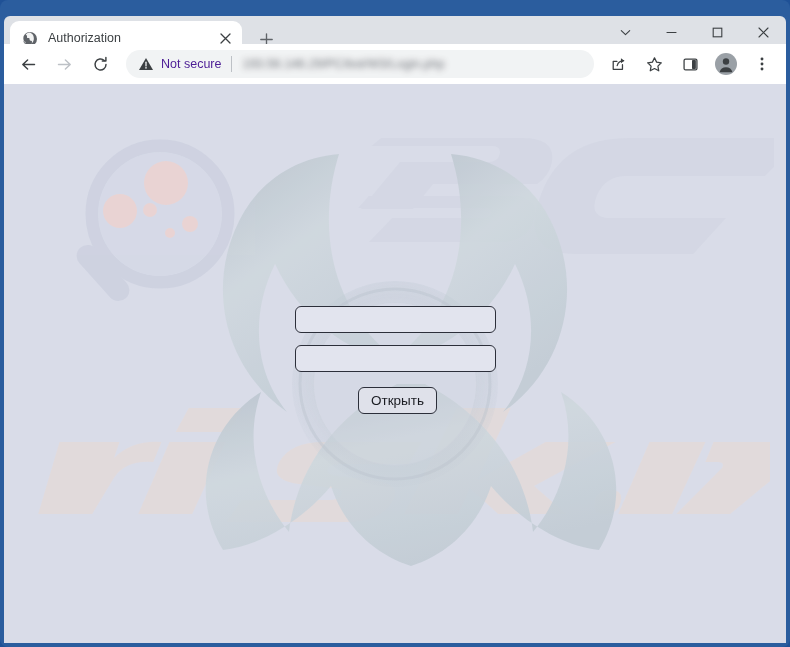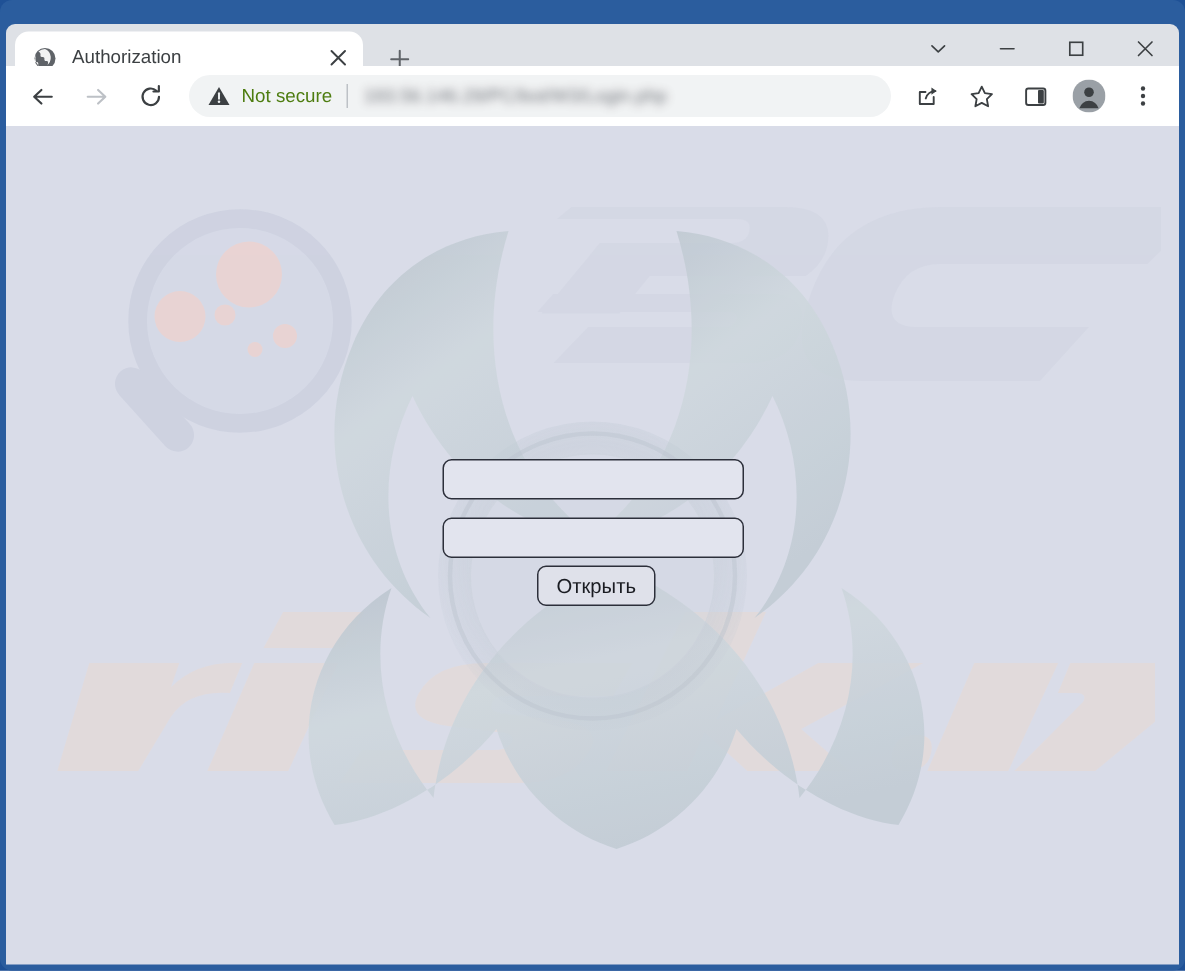--- a/index.html
+++ b/index.html
@@ -121,21 +121,21 @@
 
   #security-warning-icon {
     flex: 0 0 16px;
     width: 16px; height: 16px;
     margin-right: 7px;
     display: block;
   }
 
   #security-label {
     font-size: 12.5px;
-    color: #4d7c0f;
+    color: #4c1d95;
     white-space: nowrap;
     flex: 0 0 auto;
   }
 
   #omnibox-divider {
     width: 1px;
     height: 16px;
     background: #bdc1c6;
     margin: 0 10px;
     flex: 0 0 1px;
@@ -215,21 +215,21 @@
     font-size: 13px;
     color: #202124;
     padding: 0 6px;
     outline: none;
   }
 
   #password-field { margin-top: 12px; }
 
   #submit-button {
     display: block;
-    margin: 5px auto 0 auto;
+    margin: 15px auto 0 auto;
     min-width: 76px;
     height: 27px;
     padding: 0 12px;
     background: #dfe1ea;
     border: 1.4px solid #2c2f3a;
     border-radius: 6px;
     font-family: "Liberation Sans", sans-serif;
     font-size: 13.5px;
     color: #1a1c22;
     line-height: 1;

